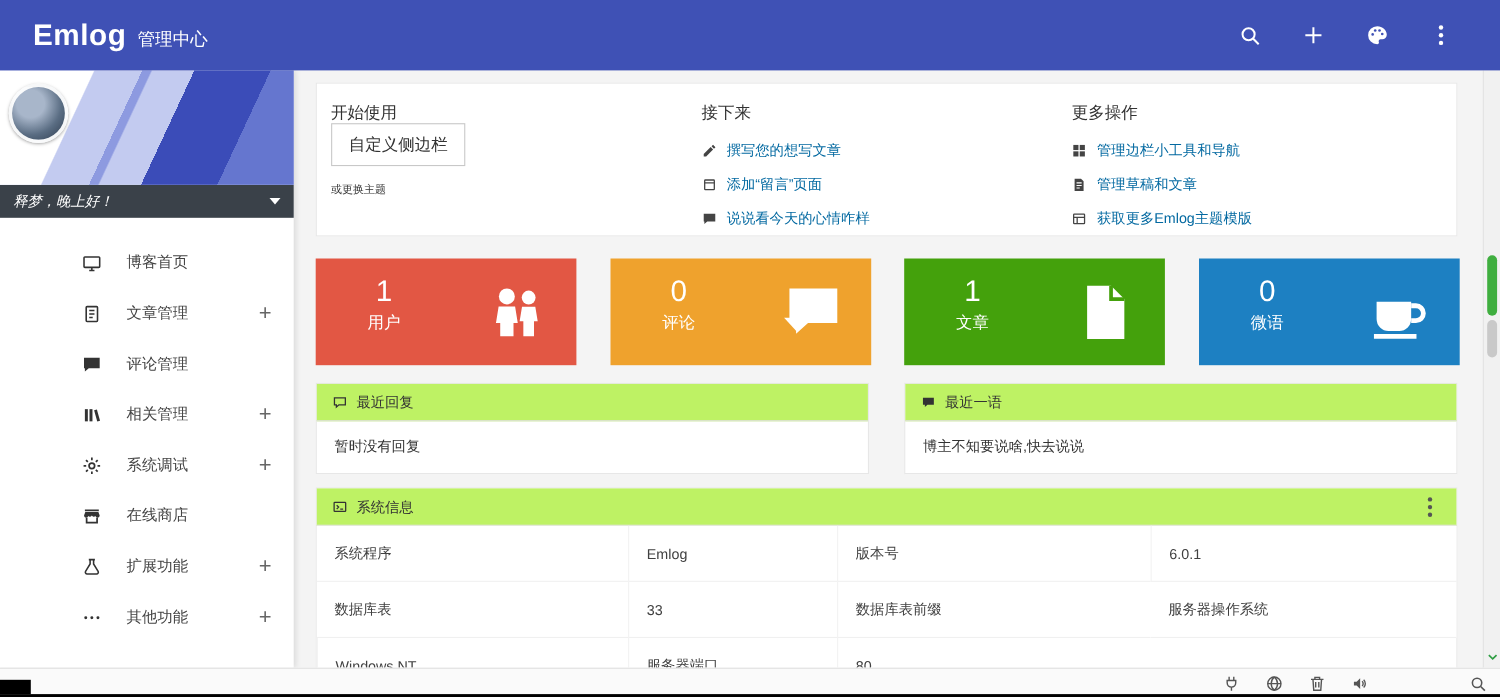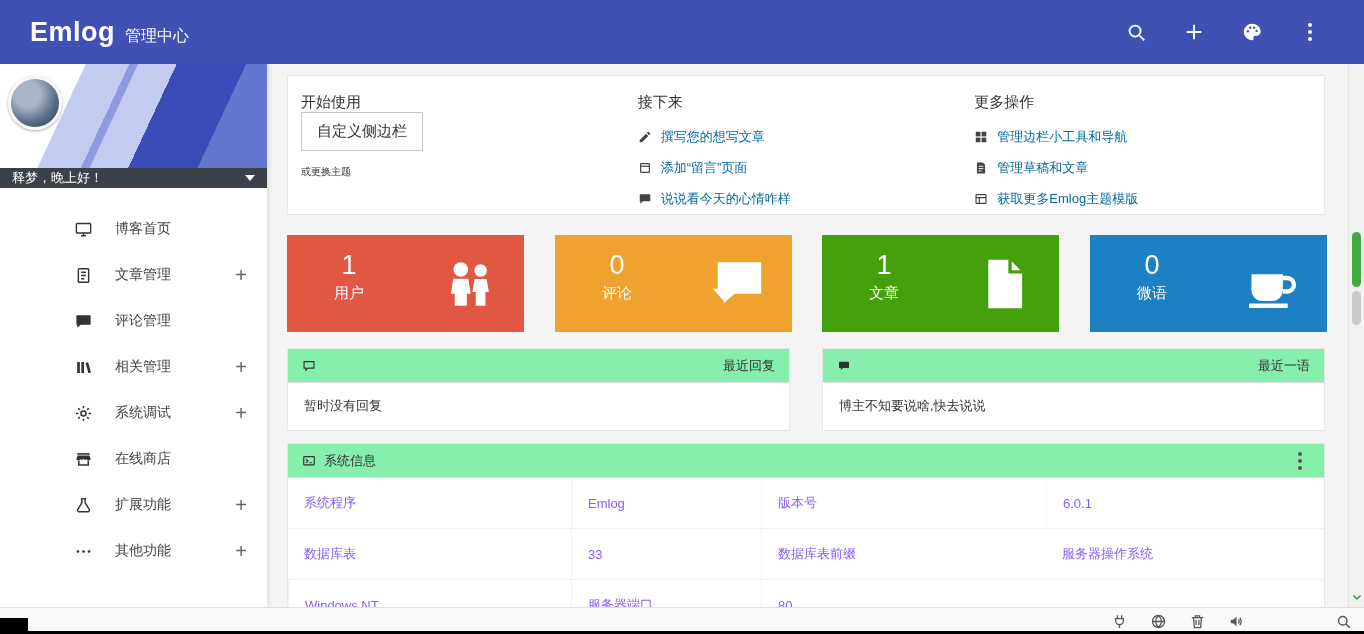--- a/index.html
+++ b/index.html
@@ -28,22 +28,22 @@
   .profile-banner { position:relative; height:104px; overflow:hidden;
     background:
       linear-gradient(115deg,#ffffff 0 27%, rgba(255,255,255,0) 27.4%),
       linear-gradient(115deg, rgba(0,0,0,0) 0 41%, #8d9ae0 41% 43.5%, rgba(0,0,0,0) 44%),
       linear-gradient(115deg, rgba(0,0,0,0) 0 56%, #3b4cb8 56% 78%, #6576cf 78%),
       #c3cbf0; }
   .avatar { position:absolute; left:8px; top:12px; width:54px; height:54px; border-radius:50%;
             border:3px solid rgba(255,255,255,.95); cursor:pointer;
             background: radial-gradient(circle at 35% 32%, #a8b6ca 0 28%, #5a6d83 62%, #2c3a4c 100%);
             box-shadow:0 1px 3px rgba(0,0,0,.35); }
-  .greeting { height:20px; background:#3a4149; color:#fff; display:flex; align-items:center;
-              justify-content:space-between; padding:0 12px; font-size:13px; cursor:pointer; }
+  .greeting { height:30px; background:#3a4149; color:#fff; display:flex; align-items:center;
+              justify-content:space-between; padding:0 12px; font-size:13px; cursor:pointer;font-style:italic; }
   .caret { width:0; height:0; border-left:5px solid transparent; border-right:5px solid transparent; border-top:6px solid #fff; }
   .menu { padding-top:18px;margin-left:38px; }
   .menu-item { height:46px; display:flex; align-items:center; padding:0 20px 0 36px; color:#444; font-size:14px; cursor:pointer; }
   .menu-item svg { width:19px; height:19px; color:#333; margin-right:22px; flex:none; }
   .expand { margin-left:auto; font-size:20px; font-weight:300; color:#666; line-height:1; }
 
   
   .content { position:absolute; left:267px; top:64px; width:1081px; height:543px; overflow:hidden; }
   .panel { position:absolute; background:#fff; border:1px solid #e7e7e7; }
 
@@ -57,30 +57,30 @@
   .qlist li { display:flex; align-items:center; gap:9px; font-size:13px; color:#0369a1; height:31px; cursor:pointer; }
   .qlist svg { width:14px; height:14px; color:#444; flex:none; }
 
   .stat { position:absolute; top:171px; width:237px; height:97px; color:#fff; cursor:pointer; }
   .stat-text { margin:15px 0 0 30px; width:64px; text-align:center; }
   .stat-num { font-size:27px; line-height:31px; }
   .stat-lbl { font-size:15px; margin-top:3px; }
   .stat > svg { position:absolute; right:26px; top:50%; transform:translateY(-50%); width:58px; height:58px; }
 
   .mini-panel { top:284px; width:503px; height:83px; }
-  .panel-head { height:34px; background:#86efac; border-bottom:1px solid #e0e0e0; display:flex; align-items:center;
-                gap:8px; padding:0 14px; font-size:13px; color:#333;justify-content:space-between; }
+  .panel-head { height:34px; background:#bef264; border-bottom:1px solid #e0e0e0; display:flex; align-items:center;
+                gap:8px; padding:0 14px; font-size:13px; color:#333; }
   .panel-head svg { width:14px; height:14px; color:#333; flex:none; }
   .panel-body { padding:0 16px; display:flex; align-items:center; height:46px; font-size:13px; color:#333; }
 
   .sysinfo { left:20px; top:379px; width:1038px; height:240px; }
   .kebab-btn { margin-left:auto; background:none; border:none; width:20px; height:20px; cursor:pointer;
                display:flex; align-items:center; justify-content:center; }
   .sys-table { display:grid; grid-template-columns:283px 190px 285px 1fr; }
-  .cell { padding:11px 16px; font-size:13px; color:#8b5cf6; border-bottom:1px solid #f0f0f0; border-left:1px solid #f2f2f2;
+  .cell { padding:11px 16px; font-size:13px; color:#404040; border-bottom:1px solid #f0f0f0; border-left:1px solid #f2f2f2;
           display:flex; align-items:center; height:51px; background:#fff; }
   .cell.first { border-left:none; }
 
   
   .scrollbar { position:absolute; right:0; top:64px; width:16px; height:543px; background:#f1f1f1;
                border-left:1px solid #e3e3e3; z-index:9; cursor:pointer; }
   .sb-green { position:absolute; left:3px; top:168px; width:9px; height:55px; background:#3fae3f; border-radius:5px; }
   .sb-gray  { position:absolute; left:3px; top:227px; width:9px; height:34px; background:#c9c9c9; border-radius:5px; }
   .sb-arrow { position:absolute; left:2px; bottom:4px; width:12px; height:12px; color:#2f9e44; }
   .sb-arrow svg { width:12px; height:12px; display:block; }

